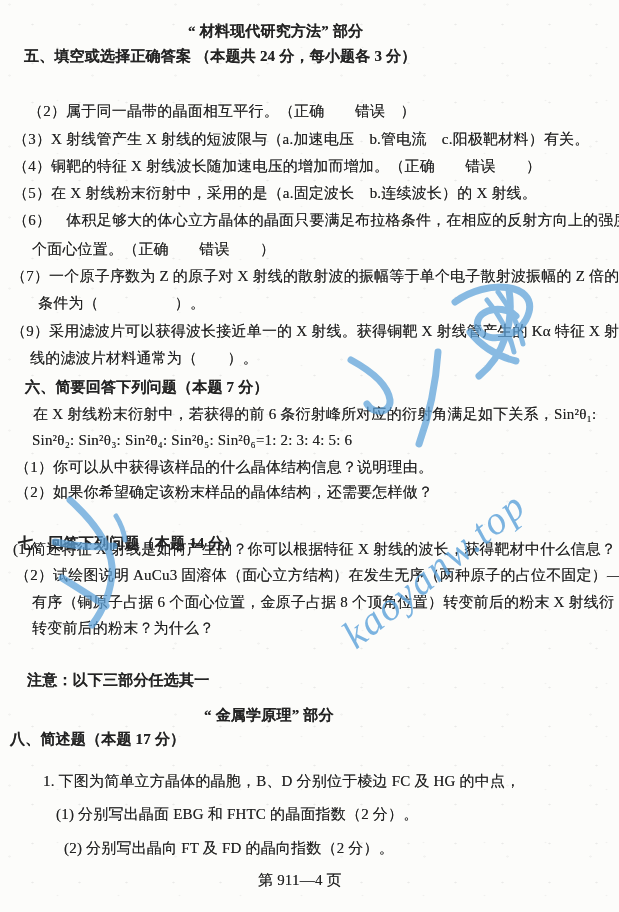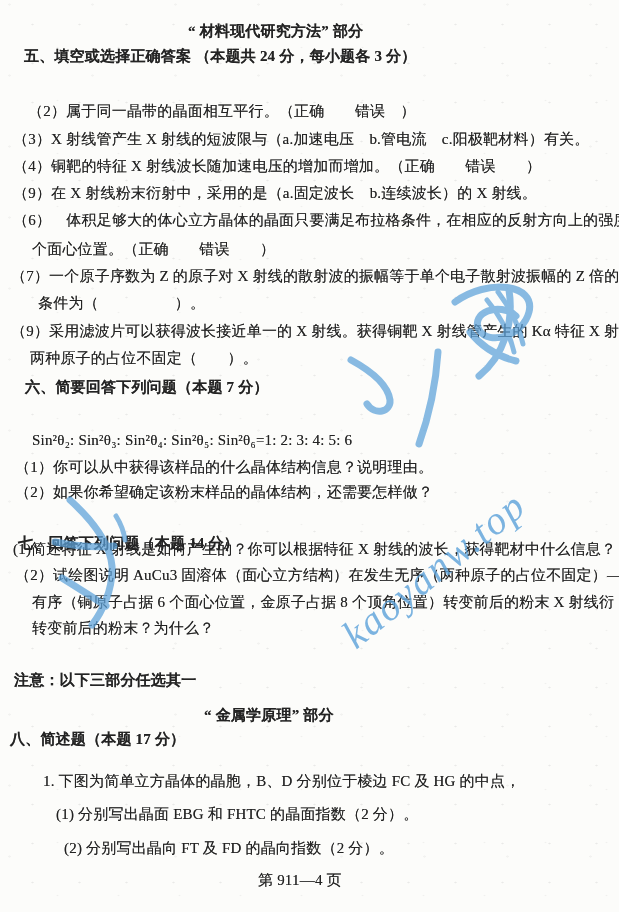--- a/index.html
+++ b/index.html
@@ -35,40 +35,41 @@
 <body>
 
 <div class="page">
 
   <div class="ln b" style="left:188px;top:22px">“ 材料现代研究方法” 部分</div>
 
   <div class="ln b" style="left:24px;top:47px">五、填空或选择正确答案 （本题共 24 分，每小题各 3 分）</div>
   <div class="ln" style="left:28px;top:102px">（2）属于同一晶带的晶面相互平行。（正确　　错误　）</div>
   <div class="ln" style="left:13px;top:130px">（3）X 射线管产生 X 射线的短波限与（a.加速电压　b.管电流　c.阳极靶材料）有关。</div>
   <div class="ln" style="left:13px;top:157px">（4）铜靶的特征 X 射线波长随加速电压的增加而增加。（正确　　错误　　）</div>
-  <div class="ln" style="left:13px;top:184px">（9）在 X 射线粉末衍射中，采用的是（a.固定波长　b.连续波长）的 X 射线。</div>
+  <div class="ln" style="left:13px;top:184px">（5）在 X 射线粉末衍射中，采用的是（a.固定波长　b.连续波长）的 X 射线。</div>
   <div class="ln" style="left:13px;top:211px">（6）　体积足够大的体心立方晶体的晶面只要满足布拉格条件，在相应的反射方向上的强度</div>
   <div class="ln" style="left:32px;top:240px">个面心位置。（正确　　错误　　）</div>
   <div class="ln" style="left:11px;top:267px">（7）一个原子序数为 Z 的原子对 X 射线的散射波的振幅等于单个电子散射波振幅的 Z 倍的</div>
   <div class="ln" style="left:38px;top:294px">条件为（　　　　　）。</div>
   <div class="ln" style="left:11px;top:322px">（9）采用滤波片可以获得波长接近单一的 X 射线。获得铜靶 X 射线管产生的 Kα 特征 X 射</div>
-  <div class="ln" style="left:30px;top:349px">两种原子的占位不固定（　　）。</div>
+  <div class="ln" style="left:30px;top:349px">线的滤波片材料通常为（　　）。</div>
 
   <div class="ln b" style="left:25px;top:378px">六、简要回答下列问题（本题 7 分）</div>
+  <div class="ln" style="left:33px;top:405px">在 X 射线粉末衍射中，若获得的前 6 条衍射峰所对应的衍射角满足如下关系，Sin²θ₁:</div>
   <div class="ln" style="left:32px;top:432px">Sin²θ₂: Sin²θ₃: Sin²θ₄: Sin²θ₅: Sin²θ₆=1: 2: 3: 4: 5: 6</div>
   <div class="ln" style="left:15px;top:458px">（1）你可以从中获得该样品的什么晶体结构信息？说明理由。</div>
   <div class="ln" style="left:15px;top:483px">（2）如果你希望确定该粉末样品的晶体结构，还需要怎样做？</div>
 
   <div class="ln b" style="left:18px;top:534px">七、回答下列问题（本题 14 分）</div>
   <div class="ln" style="left:13px;top:540px">(1)简述特征 X 射线是如何产生的？你可以根据特征 X 射线的波长，获得靶材中什么信息？</div>
   <div class="ln" style="left:15px;top:566px">（2）试绘图说明 AuCu3 固溶体（面心立方结构）在发生无序（两种原子的占位不固定）—</div>
   <div class="ln" style="left:32px;top:593px">有序（铜原子占据 6 个面心位置，金原子占据 8 个顶角位置）转变前后的粉末 X 射线衍</div>
   <div class="ln" style="left:32px;top:619px">转变前后的粉末？为什么？</div>
 
-  <div class="ln b" style="left:14px;top:671px">注意：以下三部分任选其一</div>
+  <div class="ln b" style="left:27px;top:671px">注意：以下三部分任选其一</div>
   <div class="ln b" style="left:204px;top:706px">“ 金属学原理” 部分</div>
 
   <div class="ln b" style="left:10px;top:730px">八、简述题（本题 17 分）</div>
   <div class="ln" style="left:43px;top:772px">1.  下图为简单立方晶体的晶胞，B、D 分别位于棱边 FC 及 HG 的中点，</div>
   <div class="ln" style="left:56px;top:805px">(1) 分别写出晶面 EBG 和 FHTC 的晶面指数（2 分）。</div>
   <div class="ln" style="left:64px;top:839px">(2) 分别写出晶向 FT 及 FD 的晶向指数（2 分）。</div>
 
   <div class="ln" style="left:258px;top:871px">第 911—4 页</div>
 
   <svg class="wm-layer" viewBox="0 0 619 912">

